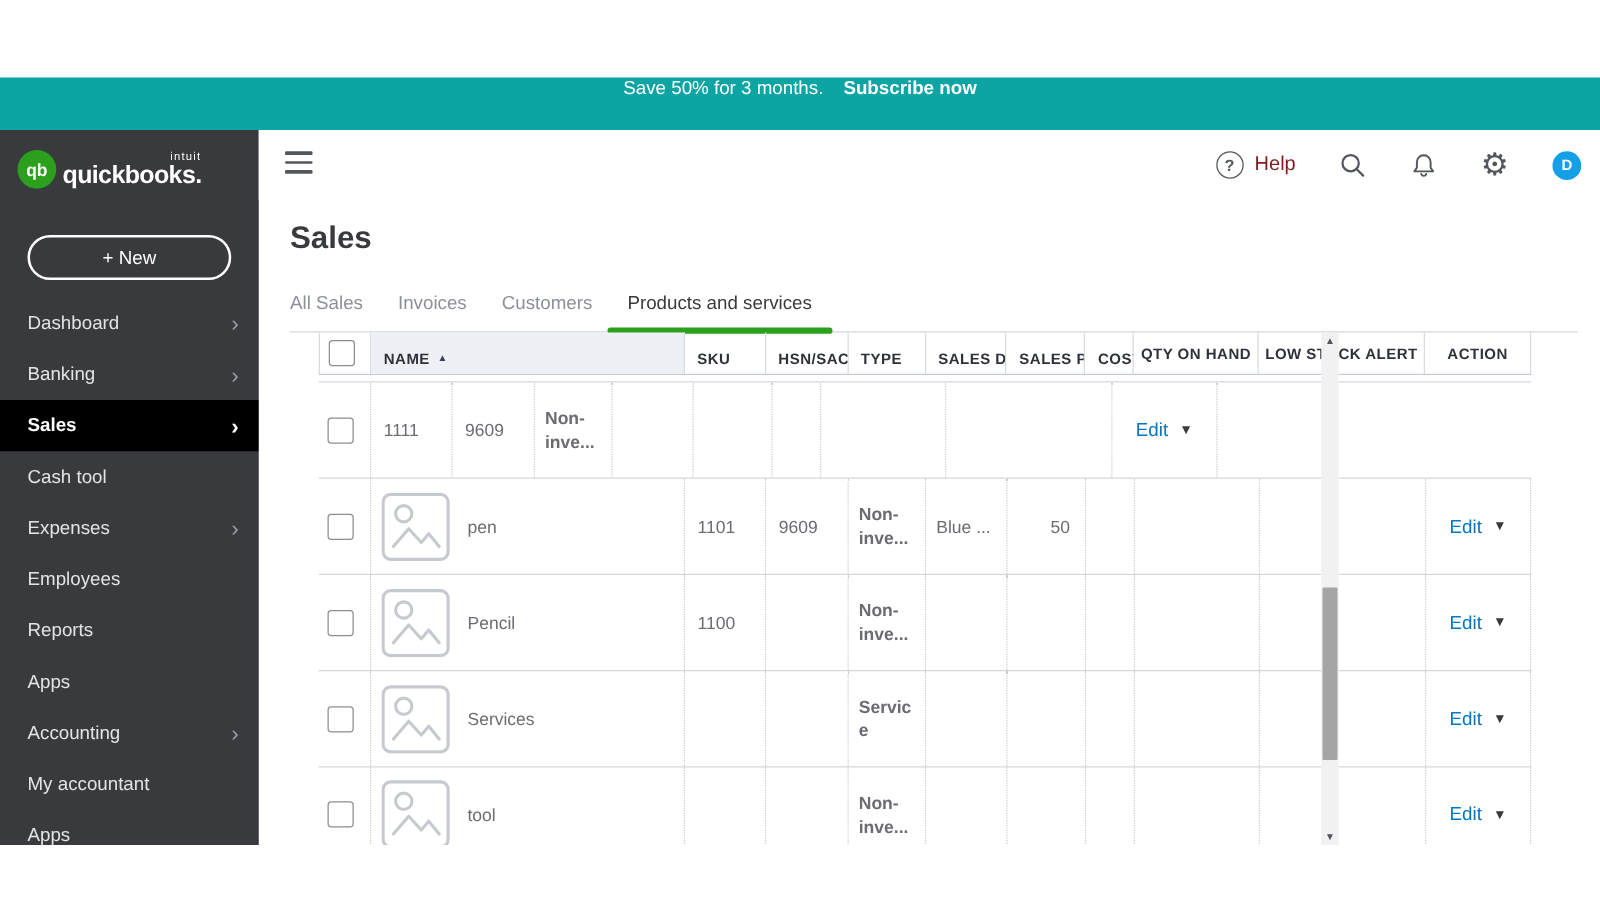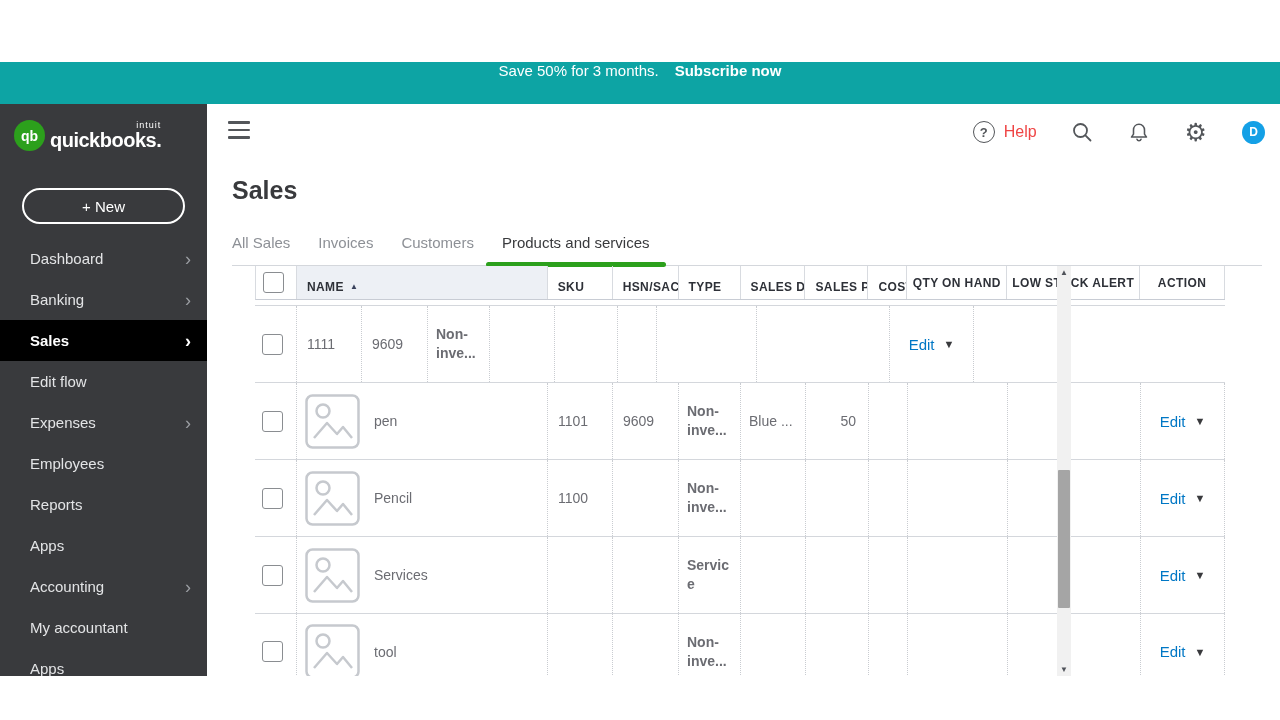--- a/index.html
+++ b/index.html
@@ -27,38 +27,38 @@
   .brand-text { margin-left:5px; color:#fff; line-height:1; }
   .brand-small { font-size:9px; letter-spacing:1px; margin-left:2px;text-align:right; }
   .brand-name { font-size:20px; font-weight:bold; letter-spacing:-0.5px; }
   .new-btn {
     position:absolute; top:84px; left:22px; width:163px; height:36px;
     border:2px solid #fff; border-radius:18px; background:transparent; color:#fff;
     font-size:15px; font-family:inherit; cursor:pointer;
   }
   .side-nav { position:absolute; top:134px; left:0; right:0; bottom:0; overflow:hidden; }
   .nav-item {
-    height:41px; display:flex; align-items:center; padding:0 16px 0 30px;
+    height:41px; display:flex; align-items:center; padding:0 16px 0 22px;
     color:#e3e4e6; font-size:15px; cursor:pointer;
   }
   .nav-item .nav-label { flex:1; }
   .nav-chevron { color:#9b9ea3; font-size:18px; line-height:1; }
   .nav-item.active { background:#000; font-weight:bold; color:#fff; }
   .nav-item.active .nav-chevron { color:#fff; font-weight:bold; }
   
   .topbar { position:absolute; top:0; left:207px; width:1073px; height:56px; background:#fff; }
   .hamburger { position:absolute; top:17px; left:21px; width:22px; height:19px; cursor:pointer; }
   .hamburger span { display:block; height:2.5px; background:#53565a; margin-bottom:5px; border-radius:1px; }
   .top-right { position:absolute; right:15px; top:0; height:56px; display:flex; align-items:center; }
   .help-wrap { display:flex; align-items:center; cursor:pointer; margin-right:34px; }
   .help-circle {
     width:22px; height:22px; border:1.5px solid #53565a; border-radius:50%;
     display:flex; align-items:center; justify-content:center; font-size:13px; font-weight:bold; color:#53565a;
   }
-  .help-label { font-size:16px; color:#ef4444; margin-left:9px; }
+  .help-label { font-size:16px; color:#7f1d1d; margin-left:9px; }
   .icon-btn { margin-right:35px; cursor:pointer; display:flex; align-items:center; }
   .gear-glyph { font-size:25px; color:#53565a; line-height:1; }
   .avatar {
     width:23px; height:23px; border-radius:50%; background:#14a0e6; color:#fff;
     display:flex; align-items:center; justify-content:center; font-size:12px; font-weight:bold;
     cursor:pointer; margin-right:0;
   }
   
   .page-title { position:absolute; top:72px; left:232px; font-size:25px; font-weight:600; color:#393a3d; }
   .tabs {
@@ -144,21 +144,21 @@
     <span class="nav-label">Banking</span>
     <span class="nav-chevron">›</span>
   </div>
 
   <div class="nav-item active">
     <span class="nav-label">Sales</span>
     <span class="nav-chevron">›</span>
   </div>
 
   <div class="nav-item">
-    <span class="nav-label">Edit flow</span>
+    <span class="nav-label">Cash tool</span>
     <span class="nav-chevron" style="visibility: hidden;">›</span>
   </div>
 
   <div class="nav-item">
     <span class="nav-label">Expenses</span>
     <span class="nav-chevron">›</span>
   </div>
 
   <div class="nav-item">
     <span class="nav-label">Employees</span>

